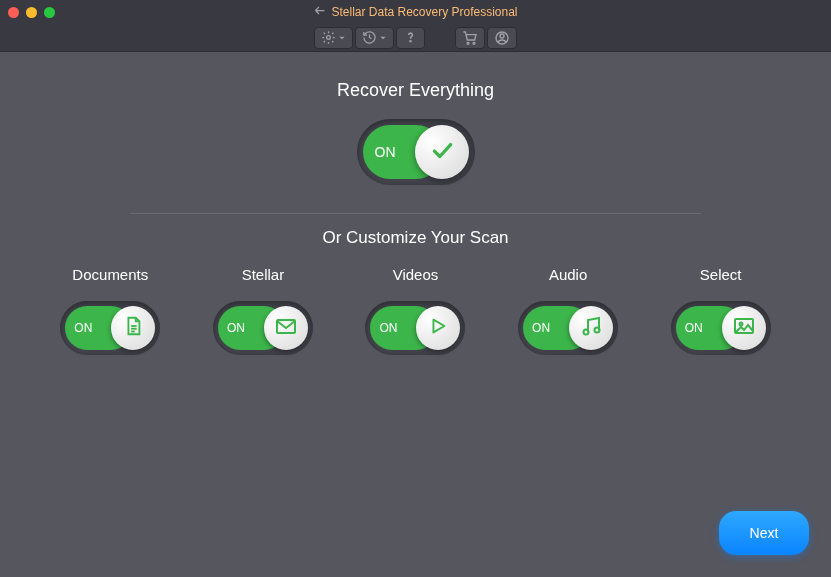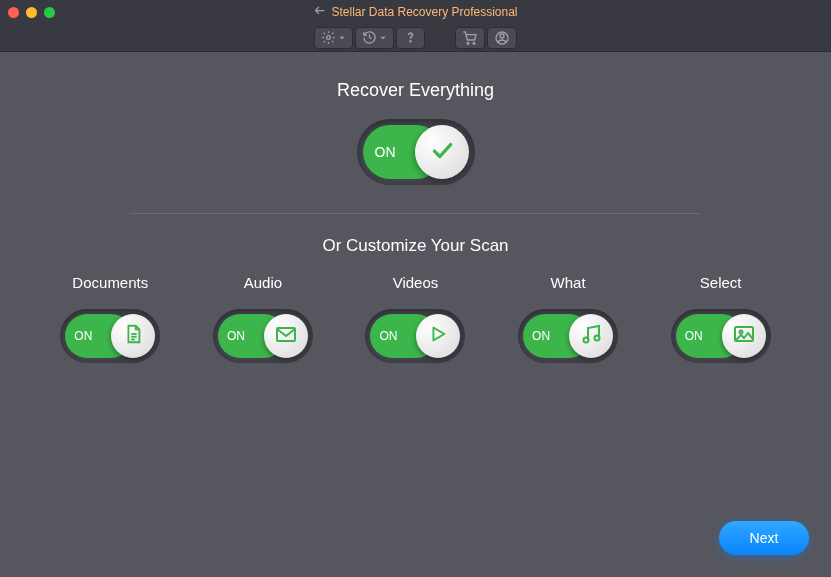--- a/index.html
+++ b/index.html
@@ -121,21 +121,21 @@
     z-index: 3;
   }
   .divider {
     height: 1px;
     background: rgba(255,255,255,0.12);
     margin: 28px 130px 0 130px;
   }
   .sub-heading2 {
     font-size: 17px;
     font-weight: 500;
-    margin-top: 22px;
+    margin-top: 14px;
   }
   .categories {
     display: flex;
     justify-content: space-around;
     padding: 0 34px;
     margin-top: 18px;
   }
   .cat {
     display: flex;
     flex-direction: column;
@@ -186,21 +186,21 @@
     display: flex;
     align-items: center;
     justify-content: center;
     z-index: 3;
   }
   .next-btn {
     position: absolute;
     right: 22px;
     bottom: 22px;
     width: 90px;
-    height: 34px;
+    height: 44px;
     background: linear-gradient(180deg, #2ea8ff, #0a84ff);
     border: none;
     border-radius: 17px;
     color: #fff;
     font-size: 14px;
     font-weight: 500;
     display: flex;
     align-items: center;
     justify-content: center;
     box-shadow: 0 2px 8px rgba(10,132,255,0.4);
@@ -320,21 +320,21 @@
                 <line x1="10" y1="12" x2="16" y2="12"></line>
                 <line x1="10" y1="15" x2="16" y2="15"></line>
                 <line x1="10" y1="18" x2="14" y2="18"></line>
               </svg>
           </span>
         </div>
       </div>
     </div>
 
     <div class="cat">
-      <div class="cat-label">Audio</div>
+      <div class="cat-label">Stellar</div>
       <div class="small-toggle">
         <div class="track"></div>
         <span class="label">ON</span>
         <div class="knob">
           <span>
             <svg width="24" height="24" viewBox="0 0 24 24" fill="none" stroke="#3cb54a" stroke-width="2">
                 <rect x="3" y="6" width="18" height="13" rx="1"></rect>
                 <path d="M3 7l9 7 9-7"></path>
               </svg>
           </span>
@@ -351,21 +351,21 @@
           <span>
             <svg width="22" height="22" viewBox="0 0 24 24" fill="none" stroke="#3cb54a" stroke-width="2" stroke-linejoin="round">
                 <polygon points="7 5 19 12 7 19 7 5"></polygon>
               </svg>
           </span>
         </div>
       </div>
     </div>
 
     <div class="cat">
-      <div class="cat-label">What</div>
+      <div class="cat-label">Audio</div>
       <div class="small-toggle">
         <div class="track"></div>
         <span class="label">ON</span>
         <div class="knob">
           <span>
             <svg width="24" height="24" viewBox="0 0 24 24" fill="none" stroke="#3cb54a" stroke-width="2">
                 <path d="M9 18V6l11-2v12"></path>
                 <circle cx="7" cy="18" r="2.5"></circle>
                 <circle cx="18" cy="16" r="2.5"></circle>
               </svg>

